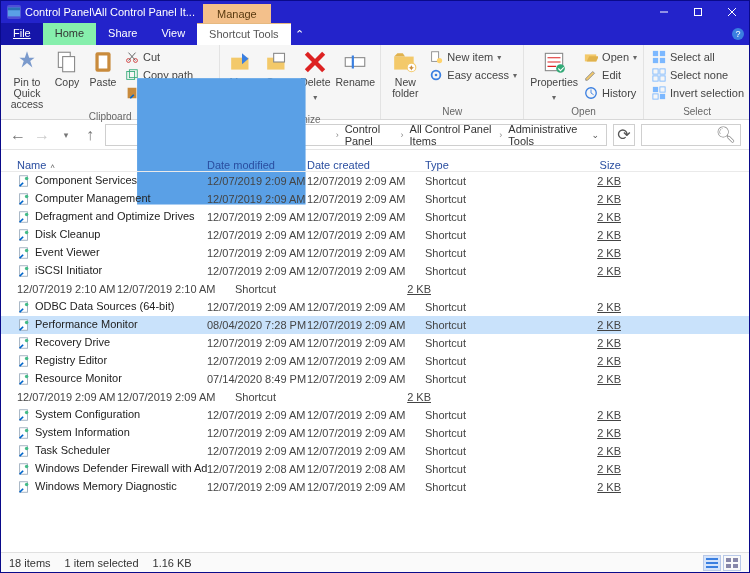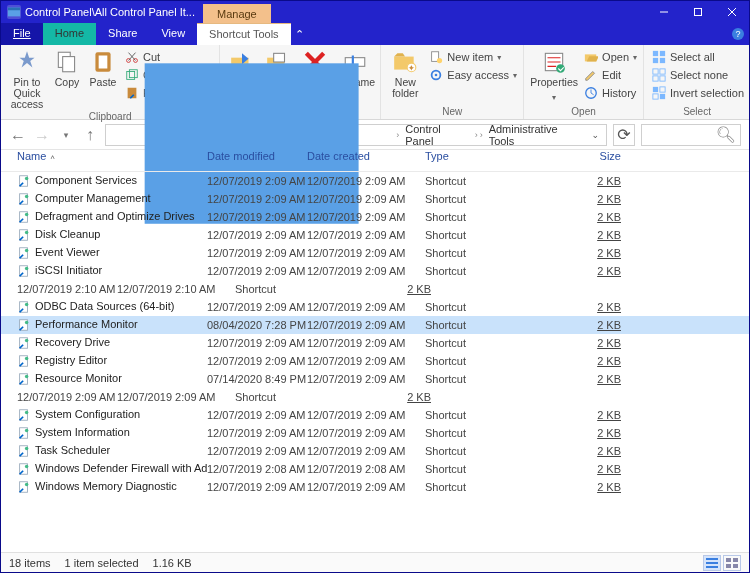--- a/index.html
+++ b/index.html
@@ -12,21 +12,21 @@
   .title-text { flex: 0 0 auto; padding-right: 4px; }
   .contextual-tab { margin-left: 4px; background: #f3c08b; color: #5a3a10; padding: 3px 14px 3px 14px; font-size: 11px; align-self: flex-end; height:19px; display:flex; align-items:center; }
   .title-spacer { flex: 1 1 auto; }
   .win-controls { display: flex; }
   .win-btn { width: 34px; height: 22px; display: flex; align-items: center; justify-content: center; color: #fff; }
 
   
   .tabs-row { height: 22px; background: #2323cb; display: flex; font-size: 11px; }
   .tab { padding: 4px 12px; color: #fff; }
   .tab.file { background: #1515a8; text-decoration: underline; }
-  .tab.active { background: #14b8a6; color: #333; }
+  .tab.active { background: #86efac; color: #333; }
   .tab.contextual { background: #fff; color: #555; border-top: 1px solid #e6b980; }
   .tabs-row .help { margin-left: auto; width: 22px; display:flex; align-items:center; justify-content:center; color:#fff; }
   .tabs-row .collapse { width: 18px; display:flex; align-items:center; justify-content:center; color:#fff; }
 
   
   .ribbon { height: 75px; background: #f6f6f6; border-bottom: 1px solid #d8d8d8; display: flex; font-size: 11px; color: #444; }
   .group { border-right: 1px solid #e3e3e3; display: flex; flex-direction: column; padding: 2px 4px 0 4px; }
   .group-body { flex: 1; display: flex; align-items: flex-start; }
   .group-label { text-align: center; font-size: 10px; color: #666; padding: 1px 0 2px 0; }
   .big-btn { display: flex; flex-direction: column; align-items: center; justify-content: flex-start; width: 44px; padding-top: 2px; gap: 2px; }
@@ -46,21 +46,21 @@
   .nav-arrow { width: 18px; height: 18px; display:flex; align-items:center; justify-content:center; color:#777; }
   .addr { flex: 1; border: 1px solid #cfcfcf; height: 22px; display: flex; align-items: center; font-size: 11px; color:#333; padding: 0 3px; gap: 2px; }
   .crumb { padding: 2px 4px; }
   .crumb-sep { color:#888; font-size: 9px; }
   .addr-dd { margin-left:auto; color:#555; font-size:9px; padding: 0 4px; }
   .refresh { width:22px; height:22px; border:1px solid #cfcfcf; display:flex; align-items:center; justify-content:center; color:#555; }
   .search { width: 100px; height:22px; border:1px solid #cfcfcf; display:flex; align-items:center; justify-content:flex-end; padding:0 4px; color:#888; }
 
   
   .list-wrap { flex: 1; overflow: hidden; display: flex; flex-direction: column; }
-  .headers { display: flex; font-size: 11px; color: #2a4ea0; border-bottom: 1px solid #eaeaea; height: 22px; align-items: flex-start; padding-left: 16px; }
+  .headers { display: flex; font-size: 11px; color: #2a4ea0; border-bottom: 1px solid #eaeaea; height: 22px; align-items: flex-end; padding-left: 16px; }
   .col-name { width: 190px; }
   .col-mod  { width: 100px; }
   .col-crt  { width: 118px; }
   .col-type { width: 148px; }
   .col-size { width: 48px; text-align: right; }
   .sort-ind { font-size: 8px; color:#666; padding-left: 4px; }
 
   .rows { flex:1; overflow:auto; }
   .row { display: flex; align-items: center; font-size: 11px; color:#222; height: 18px; padding-left: 16px; }
   .row.selected { background: #c9e2fb; }
@@ -376,20 +376,21 @@
     <div class="nav-arrow">↑</div>
     <div class="addr">
       <span class="mic">
           <svg viewBox="0 0 16 16">
             <rect x="2" y="4" width="12" height="9" fill="#5aa0e6"></rect>
           </svg>
         </span>
       <span class="crumb-sep">›</span>
       <span class="crumb">Control Panel</span>
       <span class="crumb-sep">›</span>
+      <span class="crumb">All Control Panel Items</span>
       <span class="crumb-sep">›</span>
       <span class="crumb">Administrative Tools</span>
       <span class="addr-dd">⌄</span>
     </div>
     <div class="refresh">⟳</div>
     <div class="search">
         <span>🔍︎</span>
       </div>
   </div>
 

